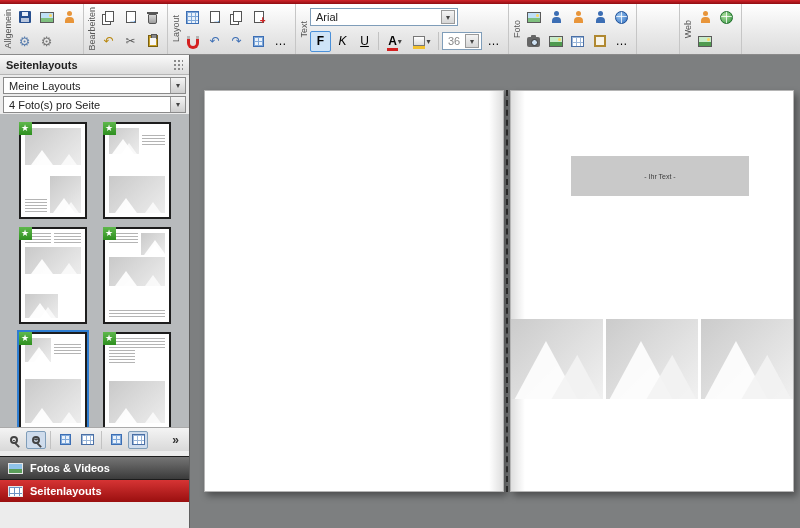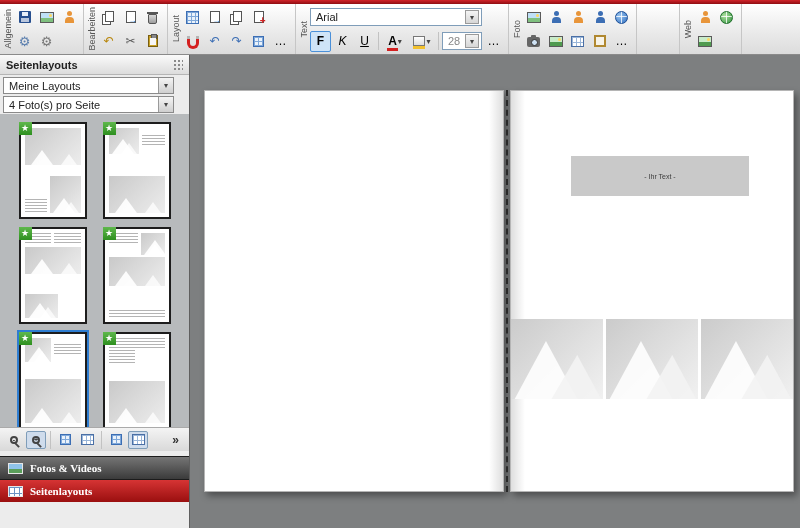--- a/index.html
+++ b/index.html
@@ -32,21 +32,21 @@
   .tbtn.active { background:#cfe4f7; border:1px solid #4a90d9; }
   .glyph { font-size:12px; line-height:1; }
   .sep { width:1px; height:18px; background:#c2c2c2; margin:0 2px; }
 
   
   .combo { display:flex; align-items:center; height:18px; background:#fff;
     border:1px solid #7f9db9; padding:0 2px 0 5px; font-size:11px; color:#222; }
   .combo .arrowbtn { margin-left:auto; width:14px; height:14px;
     background:linear-gradient(#f4f4f4,#d6d6d6); border:1px solid #9a9a9a;
     display:flex; align-items:center; justify-content:center; font-size:8px; color:#444; }
-  .combo.fontbox { width:172px;gap:6px; }
+  .combo.fontbox { width:148px;gap:6px; }
   .combo.sizebox { width:40px; color:#888; }
 
   
   .i-floppy{width:12px;height:12px;background:#274f8f;position:relative;border-radius:1px}
   .i-floppy::before{content:"";position:absolute;top:1px;left:3px;width:6px;height:4px;background:#e8eef8}
   .i-floppy::after{content:"";position:absolute;bottom:1px;left:2px;width:8px;height:4px;background:#b9c6dd}
   .i-pic{width:14px;height:11px;border:1px solid #5a5a5a;background:linear-gradient(180deg,#bfe0f7 55%,#7fc07f 55%);position:relative}
   .i-pic::after{content:"";position:absolute;right:1px;top:1px;width:3px;height:3px;border-radius:50%;background:#ffd75e}
   .i-pic.green{background:linear-gradient(180deg,#c9ecc9 55%,#4f9a4f 55%)}
   .i-person{width:12px;height:12px;position:relative}
@@ -90,21 +90,21 @@
   .dd-mini { font-size:8px; color:#444; margin-left:1px; }
 
   
   .sidebar { position:absolute; top:55px; left:0; width:190px; bottom:0;
     background:#ececec; border-right:1px solid #5f5f5f; }
   .panel-header { position:absolute; top:0; left:0; right:0; height:20px;
     background:linear-gradient(#fafafa,#dcdcdc); border-bottom:1px solid #b5b5b5;
     display:flex; align-items:center; padding:0 6px; font-weight:bold; font-size:11px; }
   .grip { margin-left:auto; width:10px; height:12px;
     background-image:radial-gradient(#8a8a8a 1px,transparent 1.2px); background-size:4px 4px; }
-  .dds { position:absolute; top:22px; left:3px; right:15px; }
+  .dds { position:absolute; top:22px; left:3px; right:3px; }
   .dd { display:flex; align-items:center; height:17px; background:#fff;
     border:1px solid #8a8a8a; margin-bottom:2px; padding-left:5px; font-size:11px; }
   .dd .arrowbtn { margin-left:auto; width:15px; height:15px;
     background:linear-gradient(#f4f4f4,#cfcfcf); border-left:1px solid #9a9a9a;
     display:flex; align-items:center; justify-content:center; font-size:8px; color:#444; }
 
   .thumbs { position:absolute; top:59px; left:0; right:0; height:313px;
     background:#b7babc; overflow:hidden; padding:8px 13px;
     display:grid; grid-template-columns:68px 68px; grid-auto-rows:97px;
     column-gap:16px; row-gap:8px; justify-content:center; }
@@ -129,21 +129,21 @@
   .stbtn { width:20px; height:18px; border:1px solid transparent; border-radius:2px;
     background:transparent; display:flex; align-items:center; justify-content:center; padding:0; }
   .stbtn.pressed { background:#cfdcec; border:1px solid #7f9db9; }
   .i-zoom{width:8px;height:8px;border:2px solid #444;border-radius:50%;position:relative}
   .i-zoom::after{content:"";position:absolute;bottom:-4px;right:-4px;width:6px;height:2px;background:#444;transform:rotate(45deg)}
   .i-zoom .pm{position:absolute;top:-1px;left:0;right:0;text-align:center;font-size:7px;font-weight:bold;color:#444;line-height:6px}
   .chev { margin-left:auto; border:none; background:transparent; font-size:12px; color:#333; font-weight:bold; }
 
   .navstack { position:absolute; left:0; right:0; bottom:0; height:72px; }
   .navitem { height:23px; border-top:1px solid #1c1c1c; display:flex; align-items:center;
-    gap:7px; padding:0 8px; color:#fff; font-weight:bold; font-size:11px; cursor:default;font-family:Liberation Serif, serif; }
+    gap:7px; padding:0 8px; color:#fff; font-weight:bold; font-size:11px; cursor:default; }
   .navitem.dark { background:linear-gradient(#757575,#3b3b3b); }
   .navitem.red  { background:linear-gradient(#d63434,#9a0f0f); }
   .ni-pic{width:15px;height:11px;border:1px solid #e6e6e6;background:linear-gradient(180deg,#8fc3ea 55%,#5a9e5a 55%)}
   .ni-grid{width:15px;height:11px;border:1px solid #e6e6e6;background-color:#fff;
     background-image:linear-gradient(#6a93c4 1px,transparent 1px),linear-gradient(90deg,#6a93c4 1px,transparent 1px);
     background-size:5px 6px}
   .ni-bg{width:15px;height:11px;border:1px solid #e6e6e6;background:linear-gradient(135deg,#7fb2a0,#39608a)}
 
   
   .canvas { position:absolute; top:55px; left:190px; right:0; bottom:0; background:#7d7f80; }
@@ -288,21 +288,21 @@
           <button class="tbtn wide">
               <span class="colorA">A</span>
               <span class="dd-mini">▾</span>
             </button>
           <button class="tbtn wide">
               <span class="colorFill"></span>
               <span class="dd-mini">▾</span>
             </button>
           <span class="sep"></span>
           <div class="combo sizebox">
-            <span>28</span>
+            <span>36</span>
             <span class="arrowbtn">▾</span>
           </div>
           <button class="tbtn">
               <span class="glyph">…</span>
             </button>
         </div>
       </div>
     </div>
 
     <div class="tgroup">

